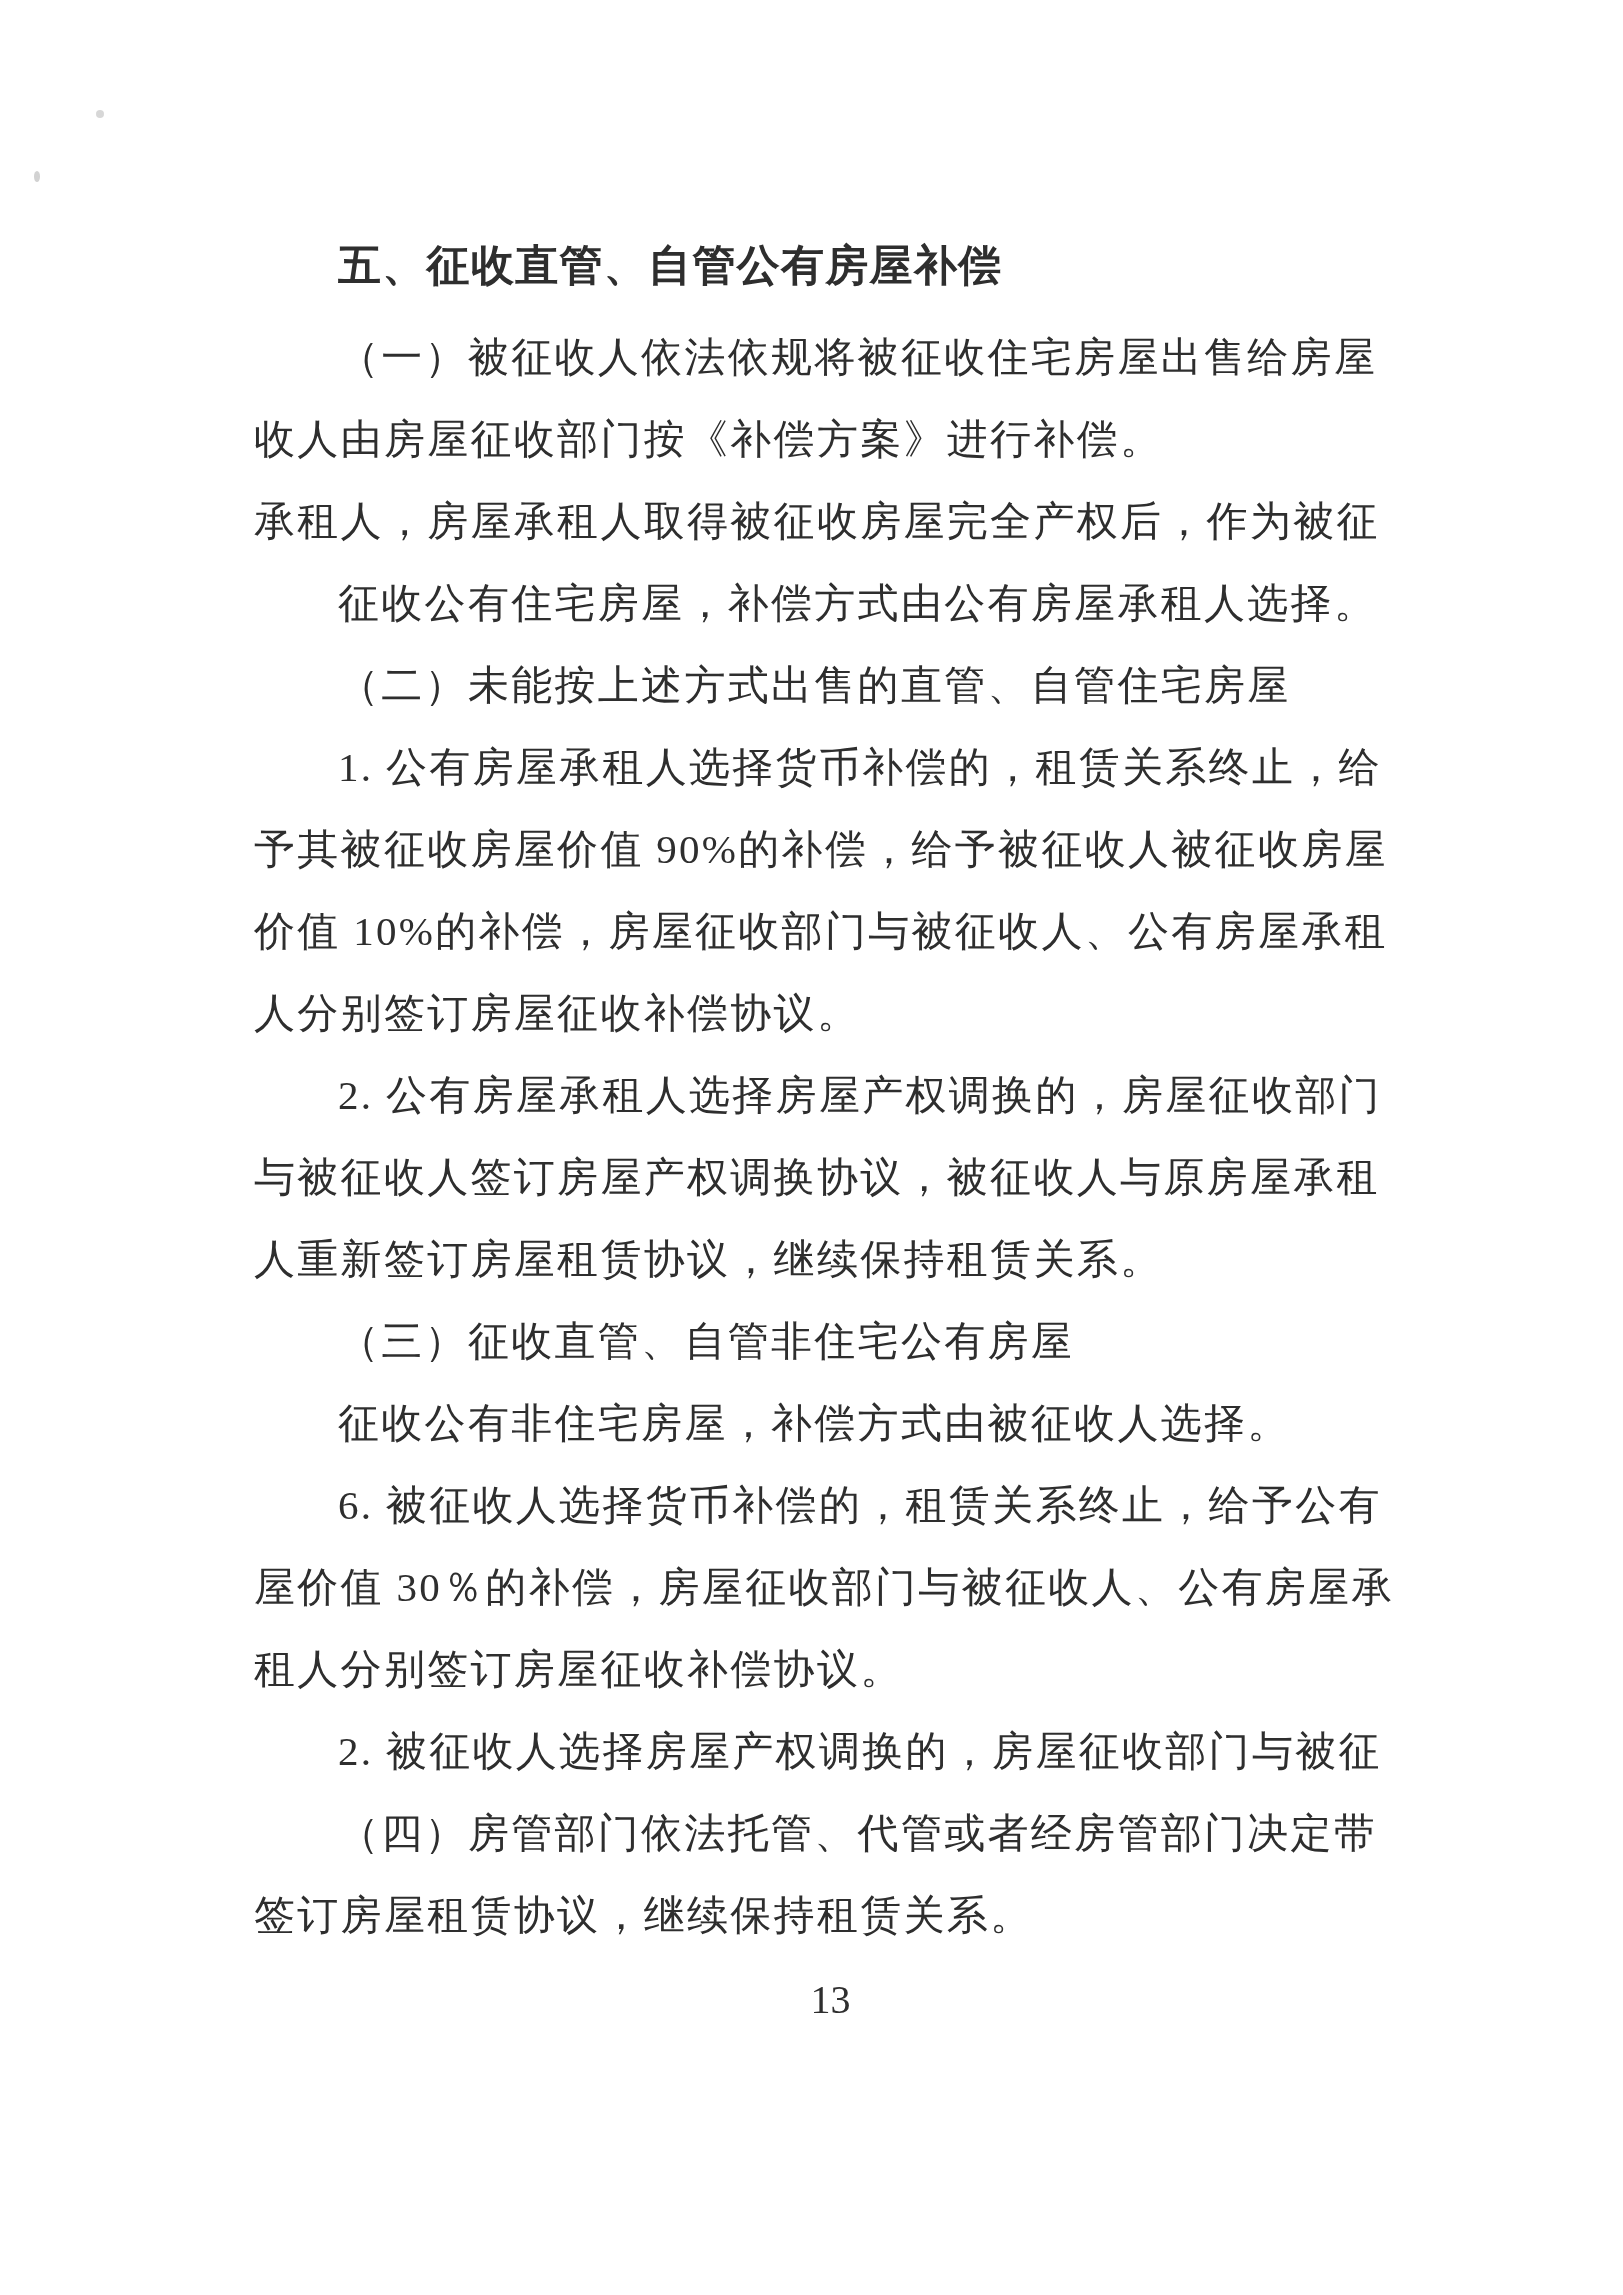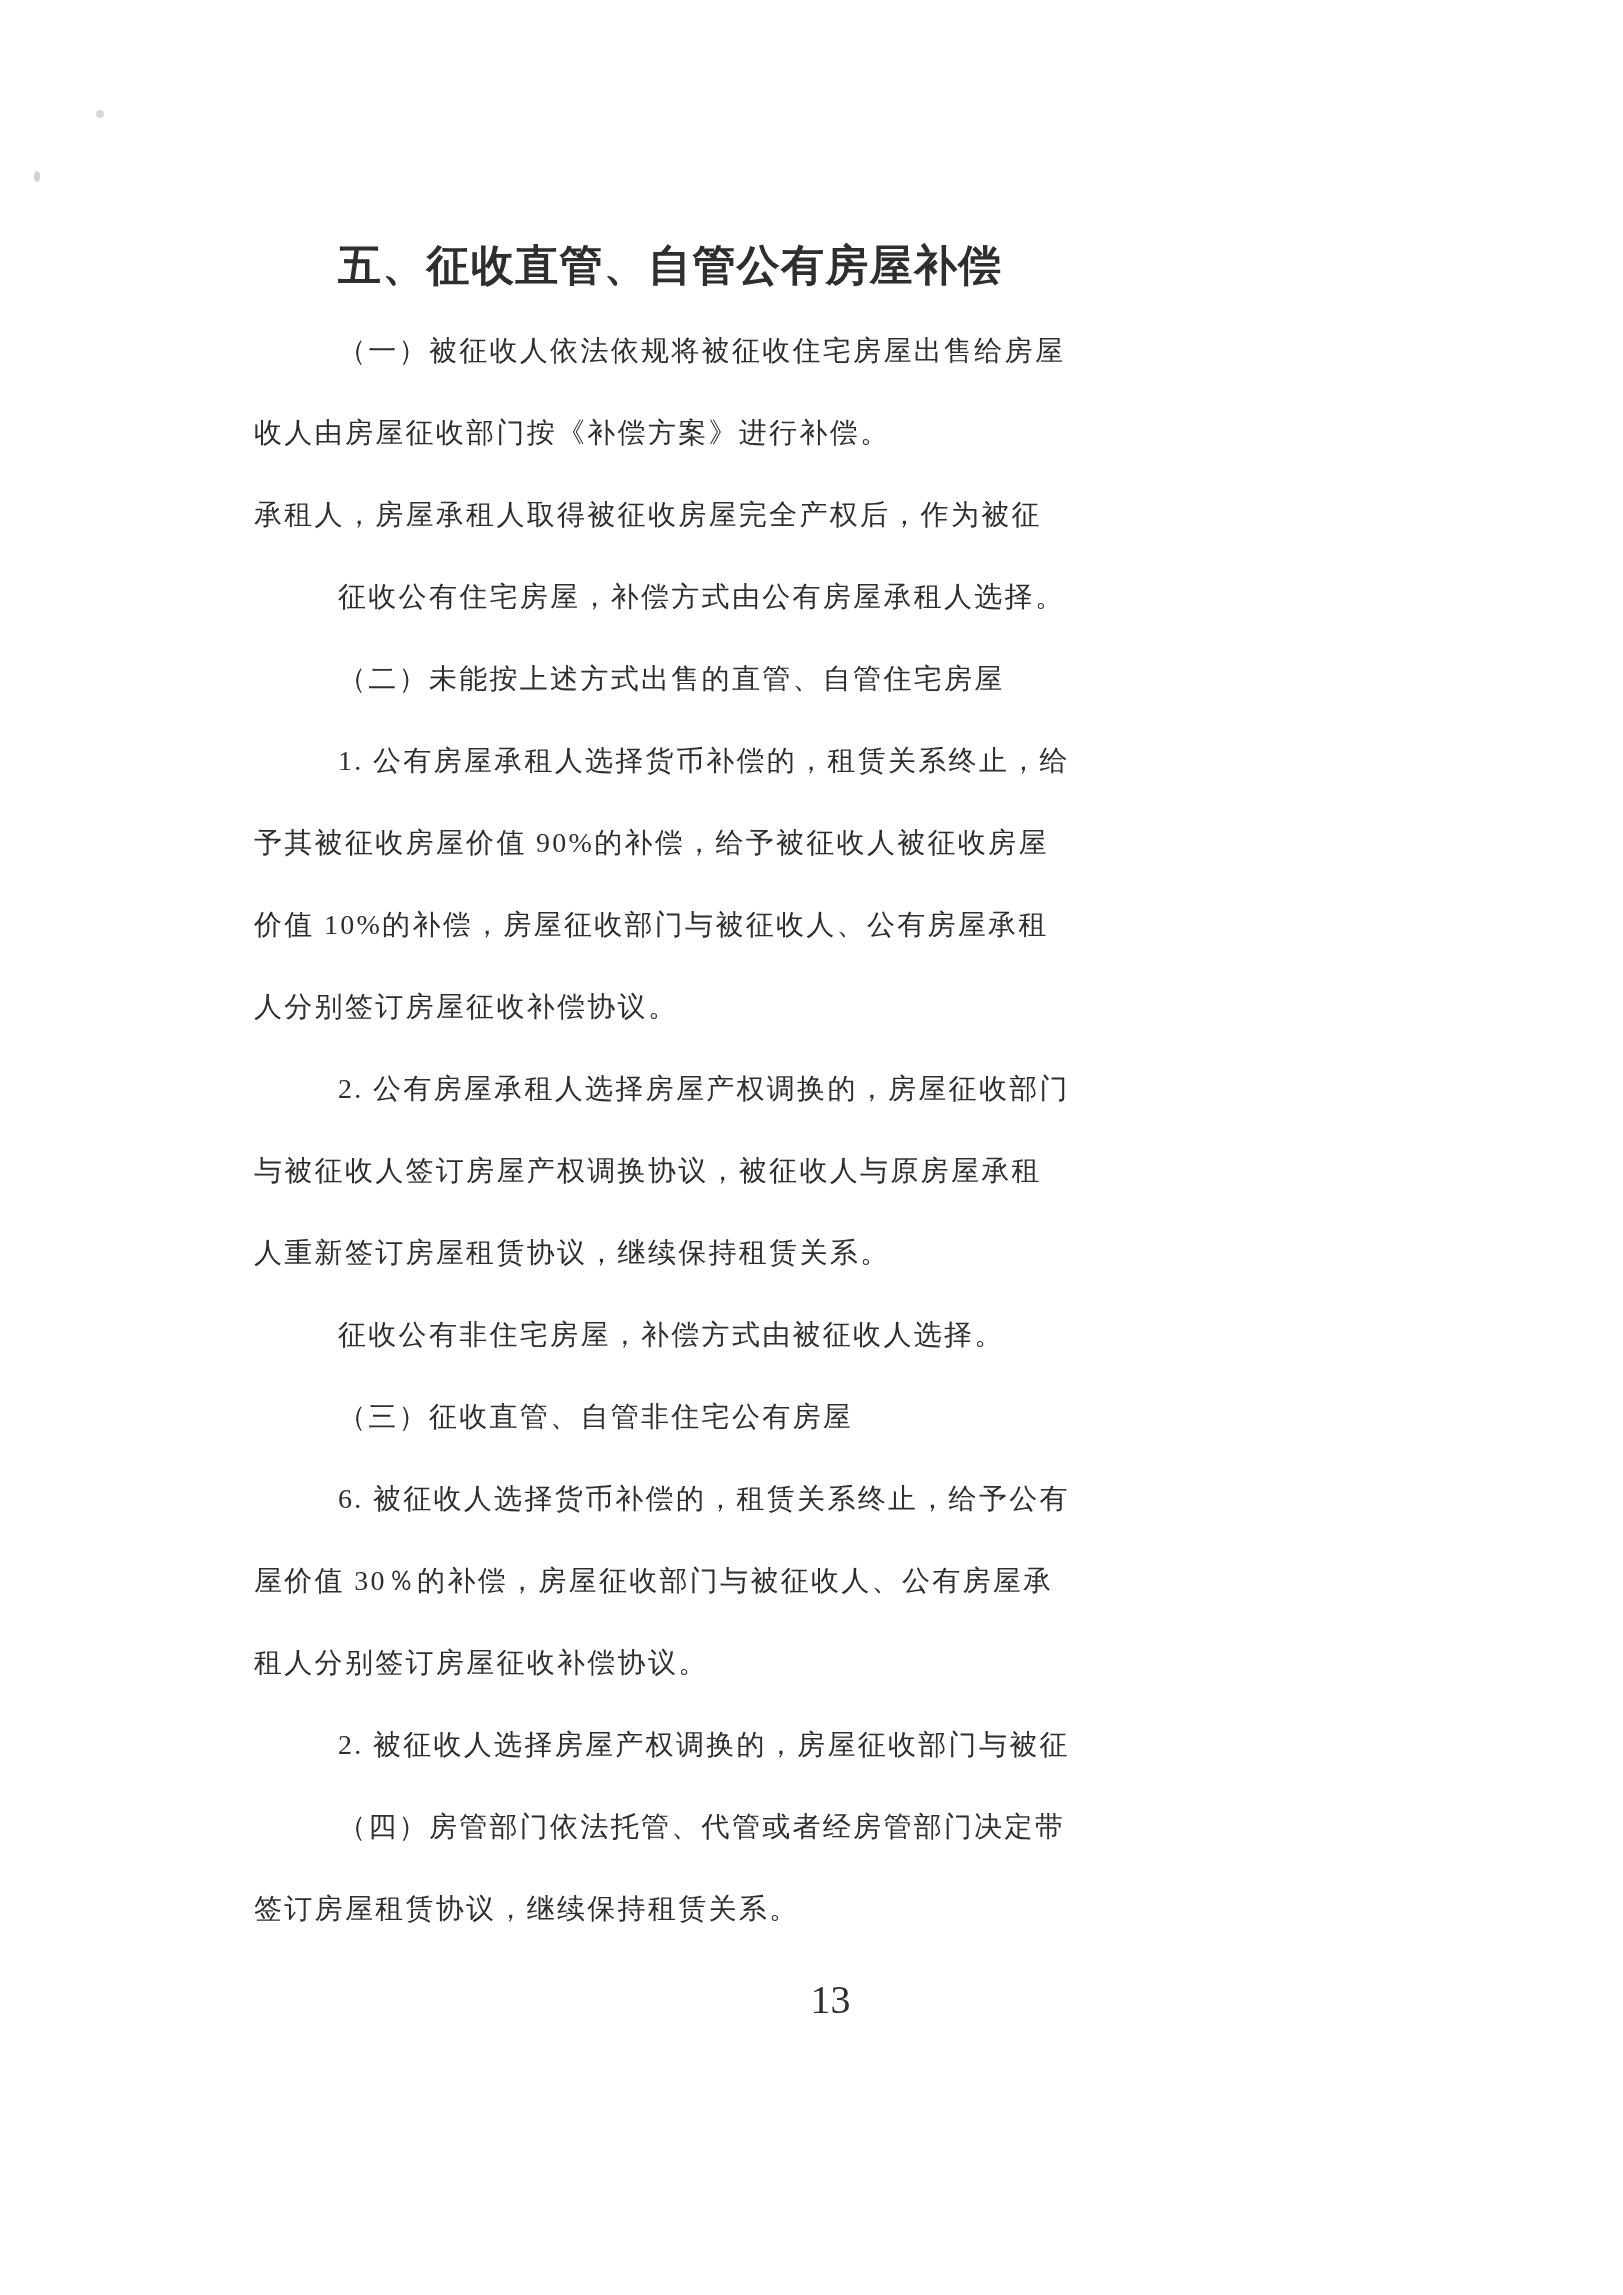--- a/index.html
+++ b/index.html
@@ -49,21 +49,21 @@
     font-weight: bold;
     font-size: 43px;
     letter-spacing: 1.3px;
     color: var(--ink, #262626);
     white-space: nowrap;
   }
   .line {
     height: 82px;
     line-height: 1;
     font-family: "Liberation Serif", "DejaVu Serif", serif;
-    font-size: 28px;
+    font-size: 41px;
     letter-spacing: 2.3px;
     color: var(--ink, #2e2e2e);
     white-space: nowrap;
   }
   .line.indent {
     padding-left: 84px;
   }
   .page-number {
     margin-top: 2.6px;
     height: 37px;
@@ -88,22 +88,22 @@
         <div class="line">承租人，房屋承租人取得被征收房屋完全产权后，作为被征</div>
         <div class="line indent">征收公有住宅房屋，补偿方式由公有房屋承租人选择。</div>
         <div class="line indent">（二）未能按上述方式出售的直管、自管住宅房屋</div>
         <div class="line indent">1. 公有房屋承租人选择货币补偿的，租赁关系终止，给</div>
         <div class="line">予其被征收房屋价值 90%的补偿，给予被征收人被征收房屋</div>
         <div class="line">价值 10%的补偿，房屋征收部门与被征收人、公有房屋承租</div>
         <div class="line">人分别签订房屋征收补偿协议。</div>
         <div class="line indent">2. 公有房屋承租人选择房屋产权调换的，房屋征收部门</div>
         <div class="line">与被征收人签订房屋产权调换协议，被征收人与原房屋承租</div>
         <div class="line">人重新签订房屋租赁协议，继续保持租赁关系。</div>
+        <div class="line indent">（三）征收直管、自管非住宅公有房屋</div>
         <div class="line indent">征收公有非住宅房屋，补偿方式由被征收人选择。</div>
-        <div class="line indent">（三）征收直管、自管非住宅公有房屋</div>
         <div class="line indent">6. 被征收人选择货币补偿的，租赁关系终止，给予公有</div>
         <div class="line">屋价值 30％的补偿，房屋征收部门与被征收人、公有房屋承</div>
         <div class="line">租人分别签订房屋征收补偿协议。</div>
         <div class="line indent">2. 被征收人选择房屋产权调换的，房屋征收部门与被征</div>
         <div class="line indent">（四）房管部门依法托管、代管或者经房管部门决定带</div>
         <div class="line">签订房屋租赁协议，继续保持租赁关系。</div>
       </div>
     <div class="page-number">13</div>
   </div>
 </div>

